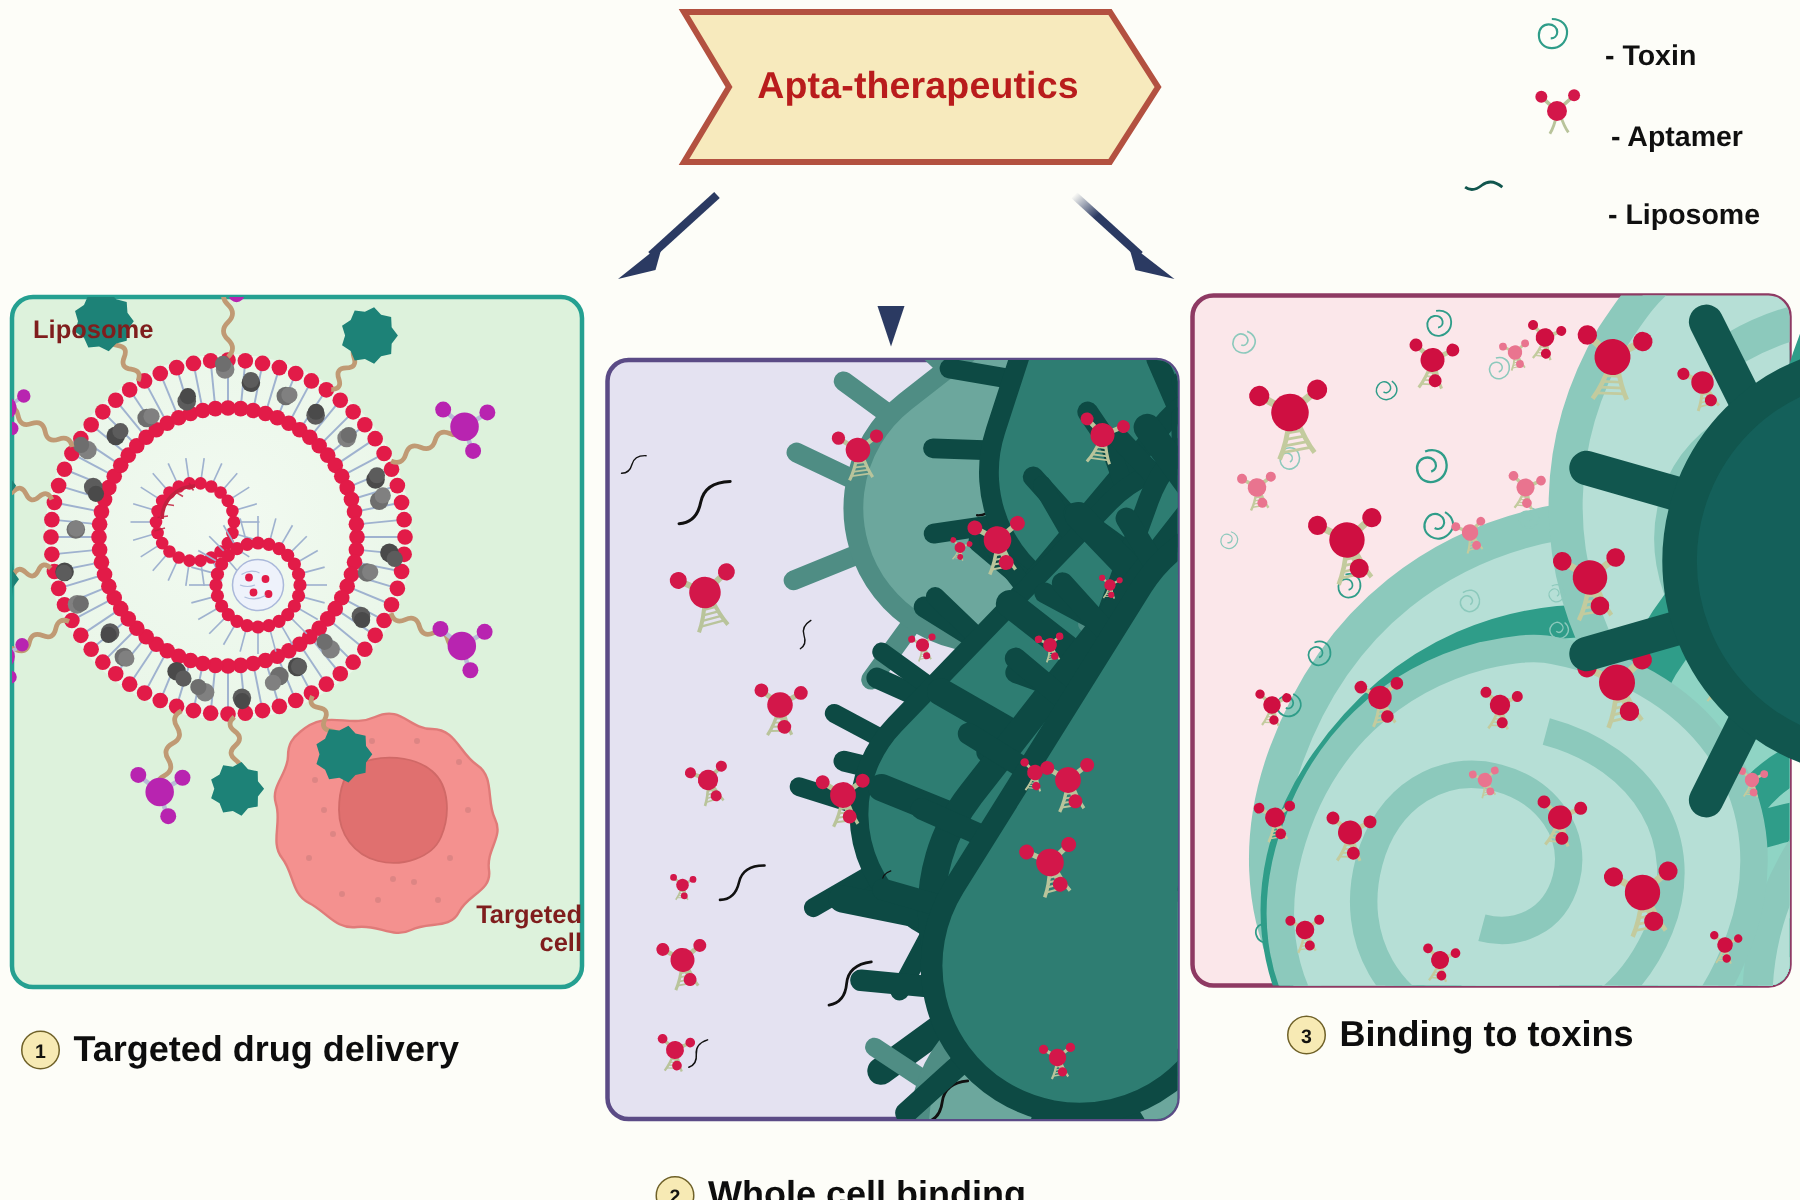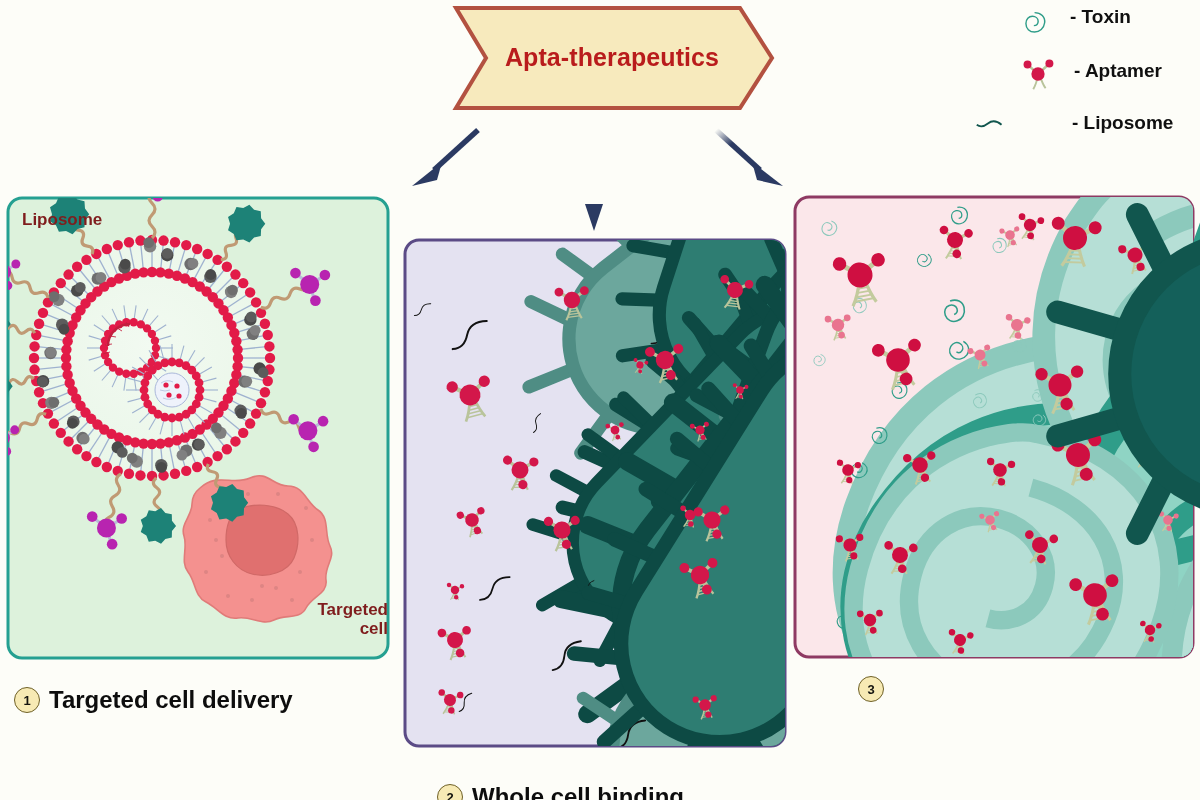--- a/index.html
+++ b/index.html
@@ -39,21 +39,21 @@
   .cap2{left:437px;top:783px;}
   .cap3{left:858px;top:676px;}
 
   
   .inlabel{position:absolute;font-size:17px;font-weight:bold;color:#7f1d1d;line-height:1.14;}
   .lbl-liposome{left:22px;top:210px;}
   .lbl-targeted{left:298px;top:600px;text-align:right;width:90px;}
 
   
   .legend{position:absolute;left:1002px;top:2px;width:196px;}
-  .legend-row{position:absolute;display:flex;align-items:center;}
+  .legend-row{position:absolute;display:flex;align-items:center;margin-top:21px;}
   .legend-text{font-size:19px;font-weight:bold;color:#101010;white-space:nowrap;}
   .lg0{left:68px;top:4px;}
   .lg1{left:72px;top:58px;}
   .lg2{left:70px;top:110px;}
 </style>
 </head>
 <body>
 
 <div class="stage">
 
@@ -1720,28 +1720,29 @@
   <div class="banner-wrap">
     <div class="banner-label">Apta-therapeutics</div>
   </div>
 
   <div class="inlabel lbl-liposome">Liposome</div>
   <div class="inlabel lbl-targeted" style="white-space:pre-line">Targeted
 cell</div>
 
   <div class="caption cap1">
     <div class="badge">1</div>
-    <div class="caption-text">Targeted cell delivery</div>
+    <div class="caption-text">Targeted drug delivery</div>
   </div>
   <div class="caption cap2">
     <div class="badge">2</div>
     <div class="caption-text">Whole cell binding</div>
   </div>
   <div class="caption cap3">
     <div class="badge">3</div>
+    <div class="caption-text">Binding to toxins</div>
   </div>
 
   <div class="legend">
     <div class="legend-row lg0">
       <span class="legend-text">- Toxin</span>
     </div>
     <div class="legend-row lg1">
       <span class="legend-text">- Aptamer</span>
     </div>
     <div class="legend-row lg2">

